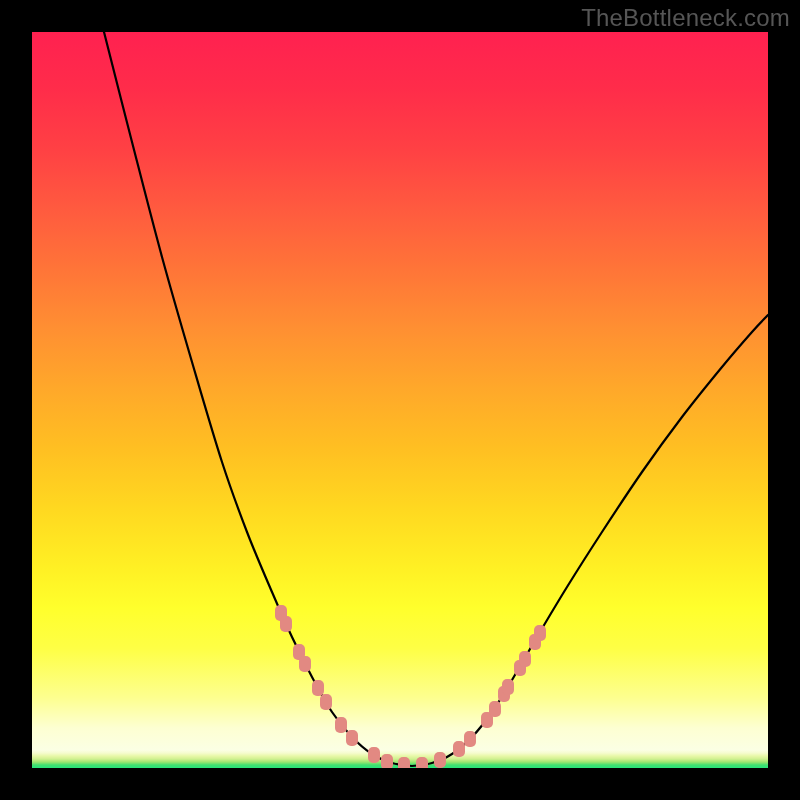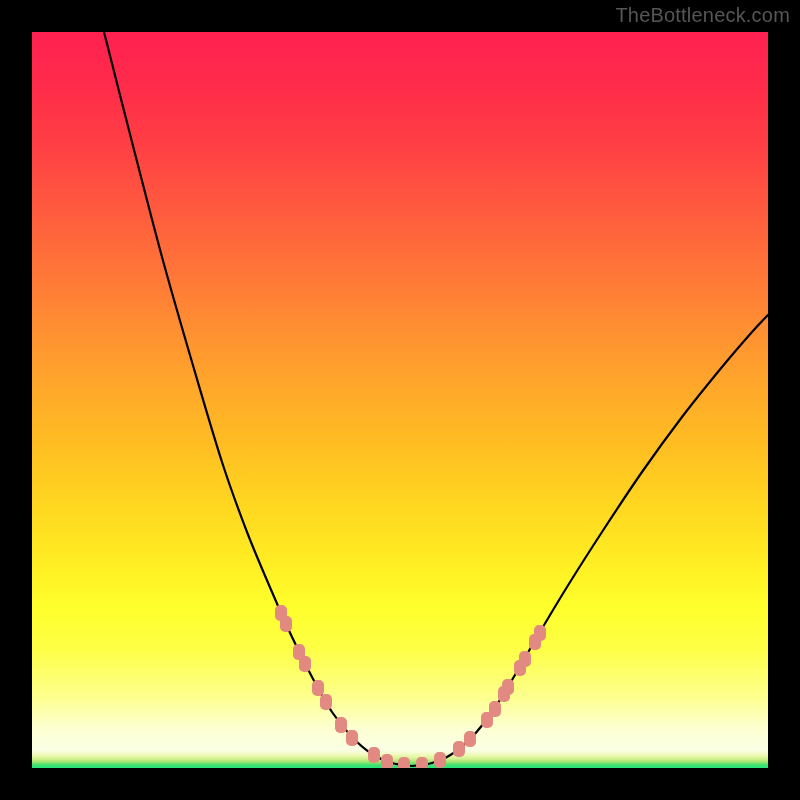--- a/index.html
+++ b/index.html
@@ -49,21 +49,21 @@
         #ff4044 620px,
         #ff2c4a 680px,
         #ff2150 736px
       );
   }
   .watermark {
     position: absolute;
     top: 4px;
     right: 10px;
     color: #565656;
-    font-size: 20px;
+    font-size: 24px;
     font-weight: 400;
     letter-spacing: 0.2px;
     pointer-events: none;
     margin-left: 28px;
   }
   svg.curve {
     position: absolute;
     top: 0; left: 0;
     width: 736px; height: 736px;
     overflow: visible;

